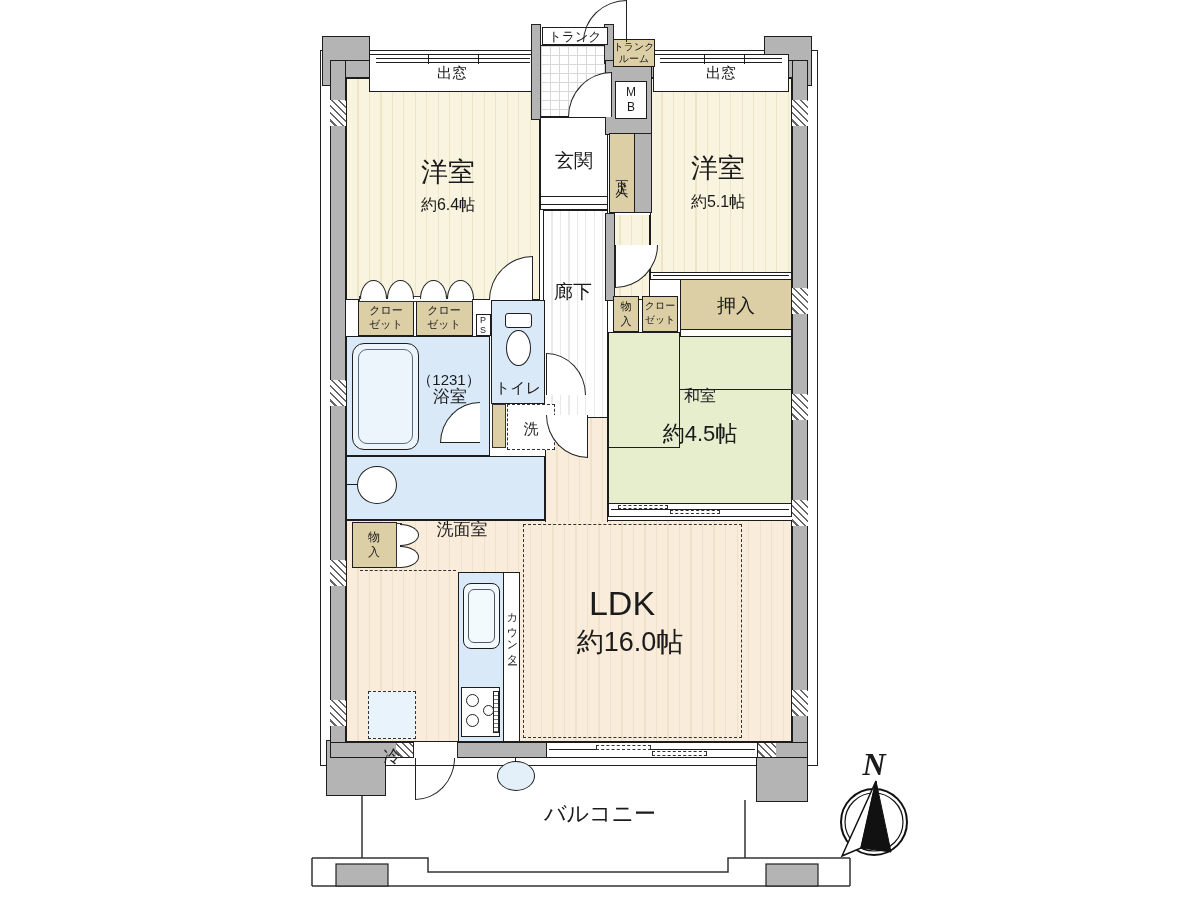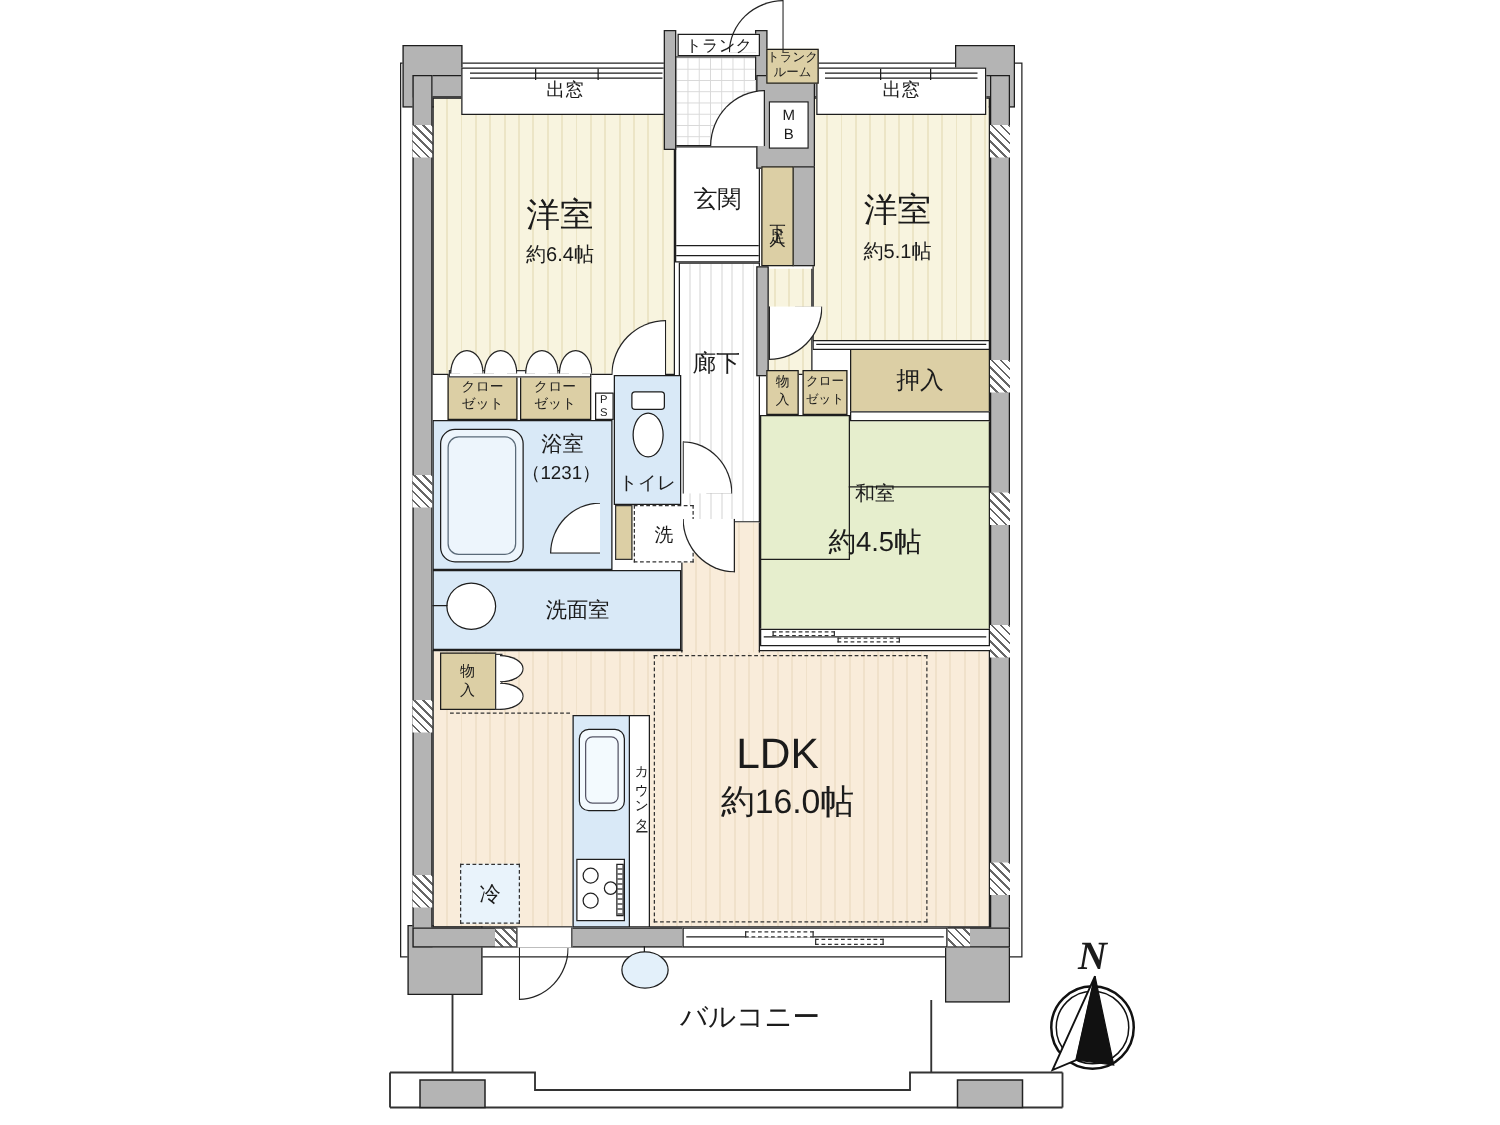--- a/index.html
+++ b/index.html
@@ -14,21 +14,21 @@
   .green{background:#e6eecd;}
   .white{background:#ffffff;}
   .wood1{background:repeating-linear-gradient(90deg,#f8f4df 0 10px,#ece5c6 10px 11.5px);}
   .wood2{background:repeating-linear-gradient(90deg,#f9ecda 0 10px,#f0e1ca 10px 11.5px);}
   .corr{background:repeating-linear-gradient(90deg,#ffffff 0 7px,#e9e9e9 7px 8.5px);}
   .tile{background-color:#fff;background-image:linear-gradient(#d8d8d8 1px,transparent 1px),linear-gradient(90deg,#d8d8d8 1px,transparent 1px);background-size:9px 9px;}
   .hatch{background:repeating-linear-gradient(45deg,#fff 0 3.5px,#666 3.5px 5px);box-sizing:border-box;}
   .lbl{position:absolute;transform:translate(-50%,-50%);color:#1b1b1b;white-space:nowrap;line-height:1;}
   .vert{writing-mode:vertical-rl;text-orientation:upright;letter-spacing:2px;}
   .s8{font-size:9px;}.s10{font-size:10px;}.s11{font-size:11px;}.s12{font-size:12px;}
-  .s13{font-size:13px;}.s15{font-size:15px;}.s17{font-size:17px;}.s19{font-size:19px;}
+  .s13{font-size:13px;}.s15{font-size:15px;}.s17{font-size:17px;margin-top:41px;}.s19{font-size:19px;}
   .s22{font-size:22px;}.s24{font-size:16px;}.s27{font-size:27px;}.s34{font-size:34px;}
   .hl{position:absolute;background:#1d1d1d;height:1.4px;}
   .vl{position:absolute;background:#1d1d1d;width:1.4px;}
   .door{position:absolute;background:#fff;box-sizing:border-box;}
   .sc{position:absolute;background:#fff;box-sizing:border-box;border:1.4px solid #222;border-bottom:none;
       border-top-left-radius:50% 100%;border-top-right-radius:50% 100%;}
   .scr{position:absolute;background:#fff;box-sizing:border-box;border:1.4px solid #222;border-left:none;
       border-top-right-radius:100% 50%;border-bottom-right-radius:100% 50%;}
   .dashbox{border:1.6px dashed #333;box-sizing:border-box;}
   .rail{position:absolute;background:#fff;border:1px dashed #333;box-sizing:border-box;}

